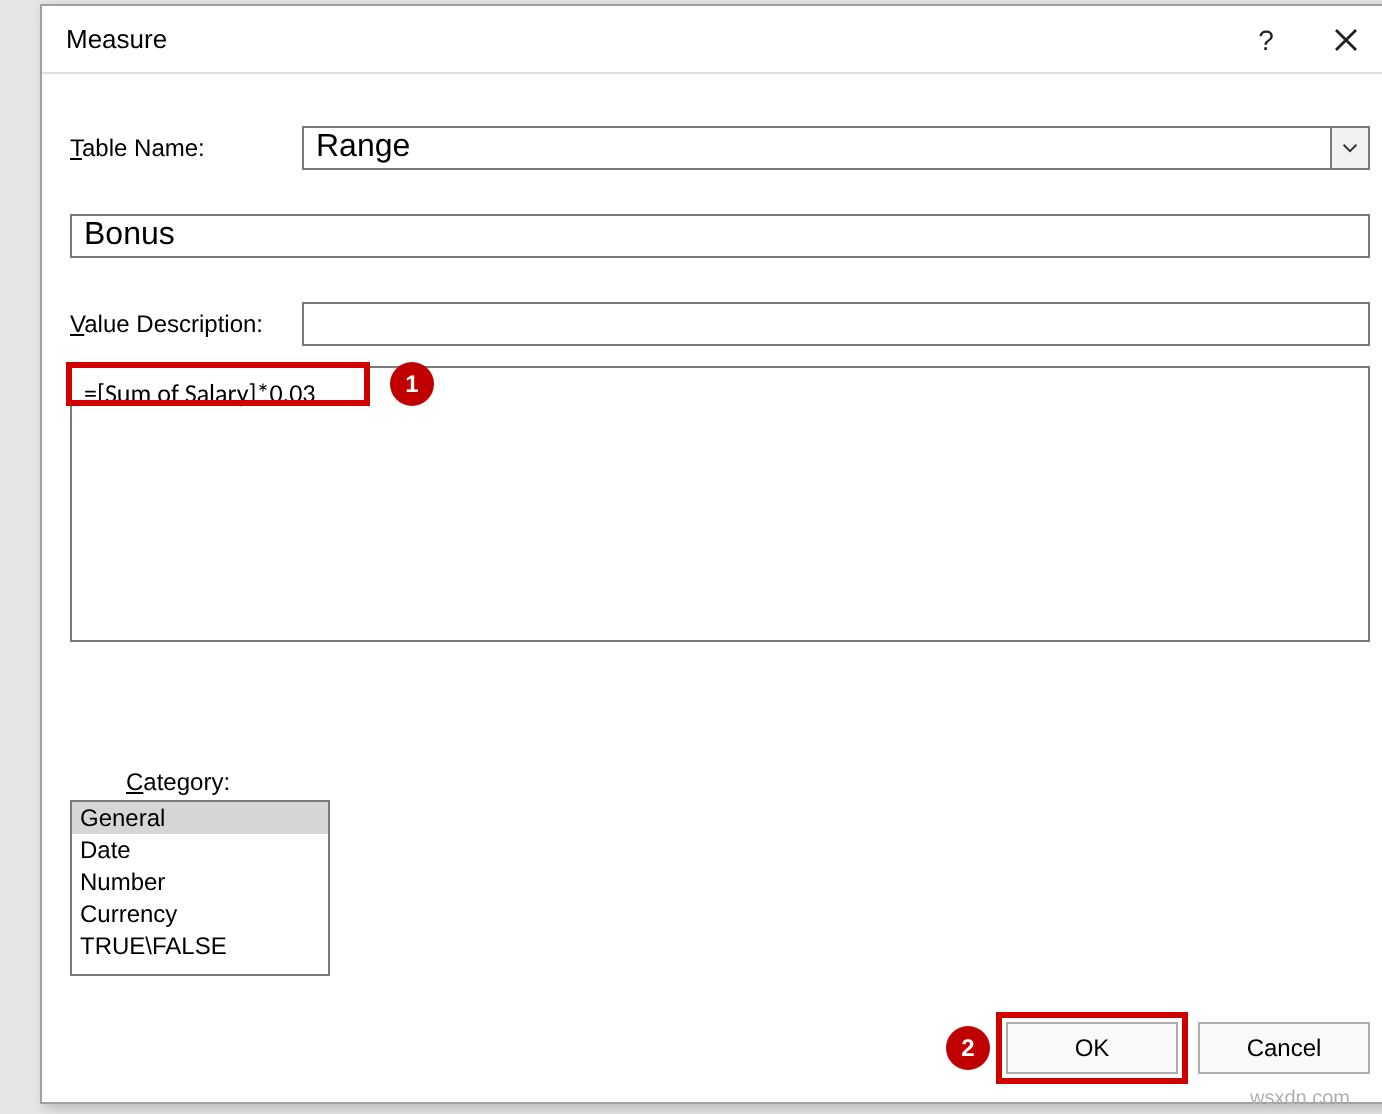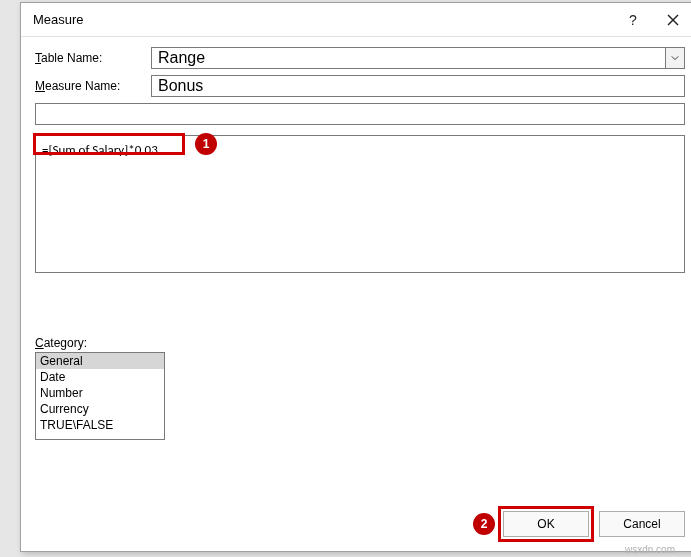--- a/index.html
+++ b/index.html
@@ -50,20 +50,21 @@
   .content {
     flex: 1;
     padding: 10px 14px 10px 14px;
     display: flex;
     flex-direction: column;
   }
   .form-row {
     display: flex;
     align-items: center;
     margin-bottom: 6px;
+    margin-top: 16px;
   }
   .form-row .lbl {
     width: 116px;
     color: #000;
   }
   .form-row .lbl .mn { text-decoration: underline; }
   .txt {
     flex: 1;
     height: 22px;
     border: 1px solid #7a7a7a;
@@ -148,20 +149,21 @@
     color: #fff;
     font-size: 12px;
     font-weight: 600;
     display: flex;
     align-items: center;
     justify-content: center;
     pointer-events: none;
   }
   .cat-lbl {
     margin-top: 60px;
+    margin-left: 28px;
   }
   .cat-lbl .mn { text-decoration: underline; }
   .cat-list {
     width: 130px;
     height: 88px;
     border: 1px solid #7a7a7a;
     background: #fff;
     margin-top: 2px;
     overflow: hidden;
   }
@@ -218,25 +220,25 @@
         <input class="txt" type="text" value="Range" style="">
         <div class="dd">
           <svg viewBox="0 0 10 10">
               <polyline points="1,3 5,7 9,3" fill="none" stroke="#333" stroke-width="1.2"></polyline>
             </svg>
         </div>
       </div>
     </div>
 
     <div class="form-row">
-      <div class="lbl"><span class="mn">M</span><span>easure Name:</span></div>
       <input class="txt" type="text" value="Bonus" style="">
     </div>
 
     <div class="form-row">
+      <div class="lbl"><span class="mn">V</span><span>alue Description:</span></div>
       <input class="txt" type="text" value="" style="">
     </div>
 
 
     <div class="formula-box-wrap">
       <textarea class="formula-box" style="">=[Sum of Salary]*0.03</textarea>
       <div class="hl-red" style="left:-2px; top:-2px; width:152px; height:22px;"></div>
       <div class="callout" style="left:160px; top:-2px;">1</div>
     </div>
 

